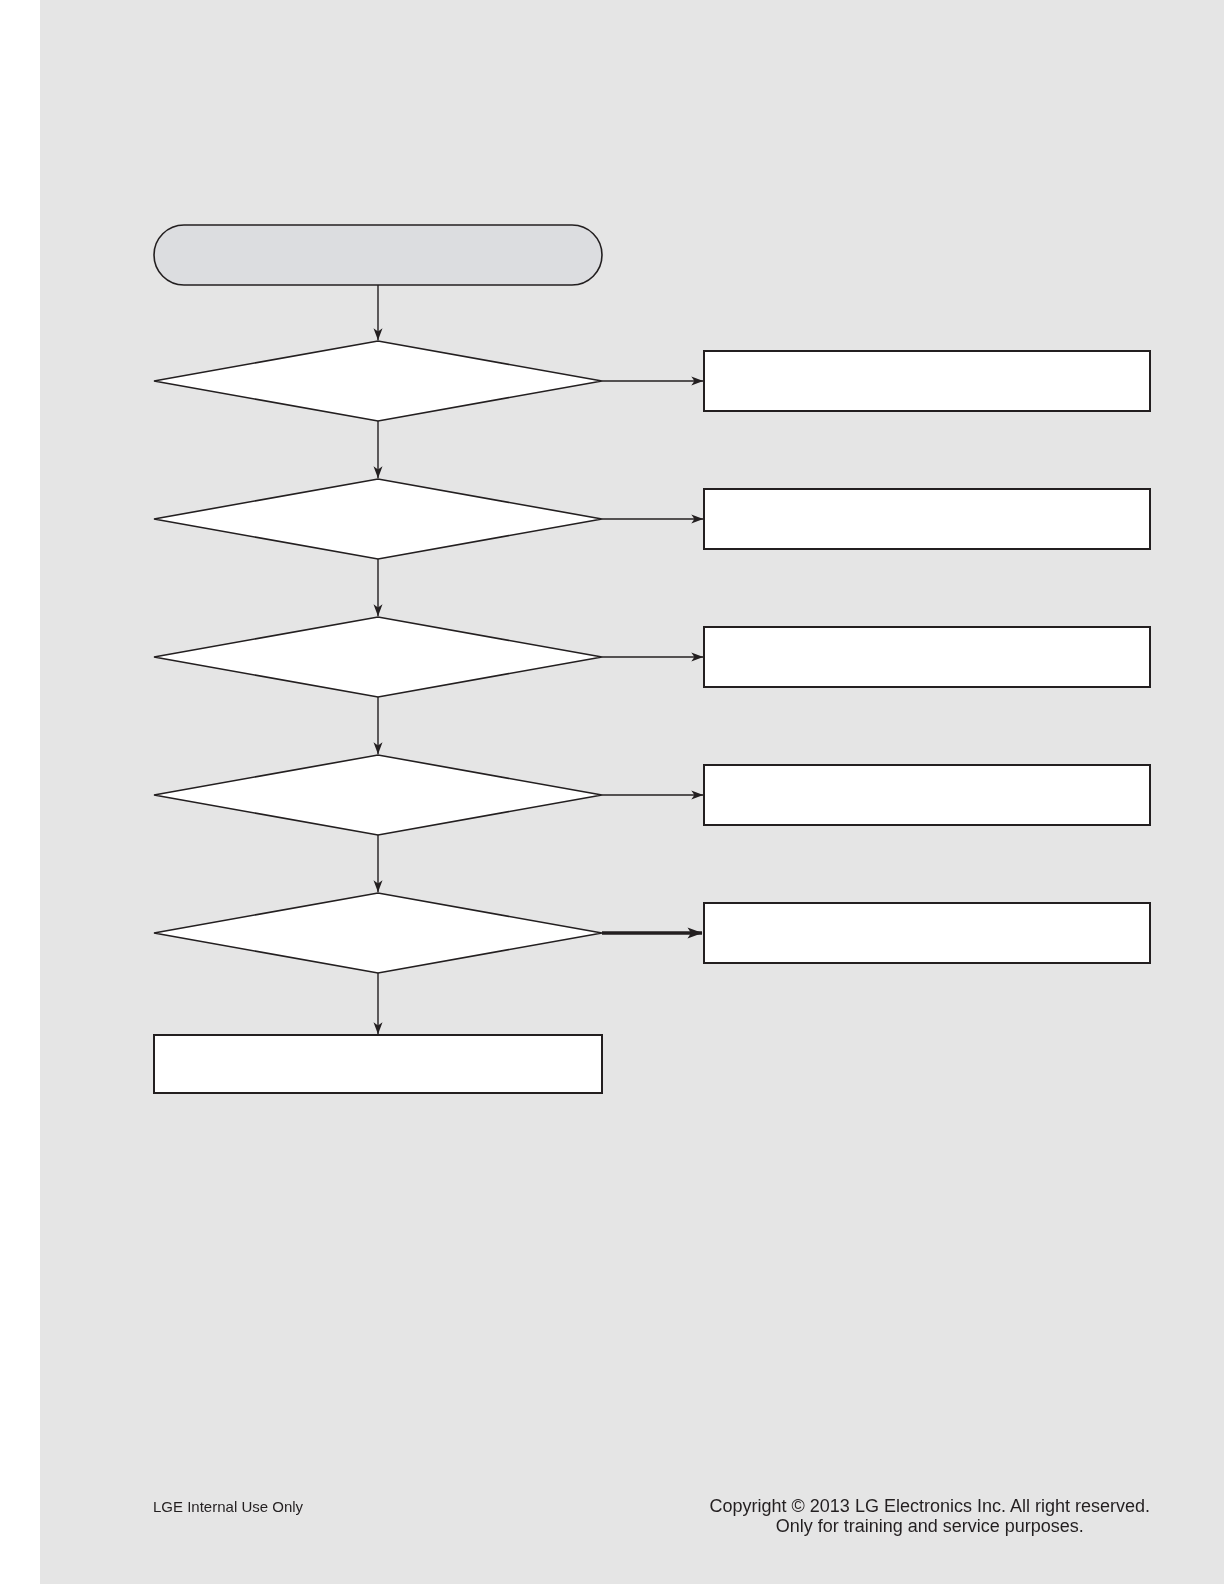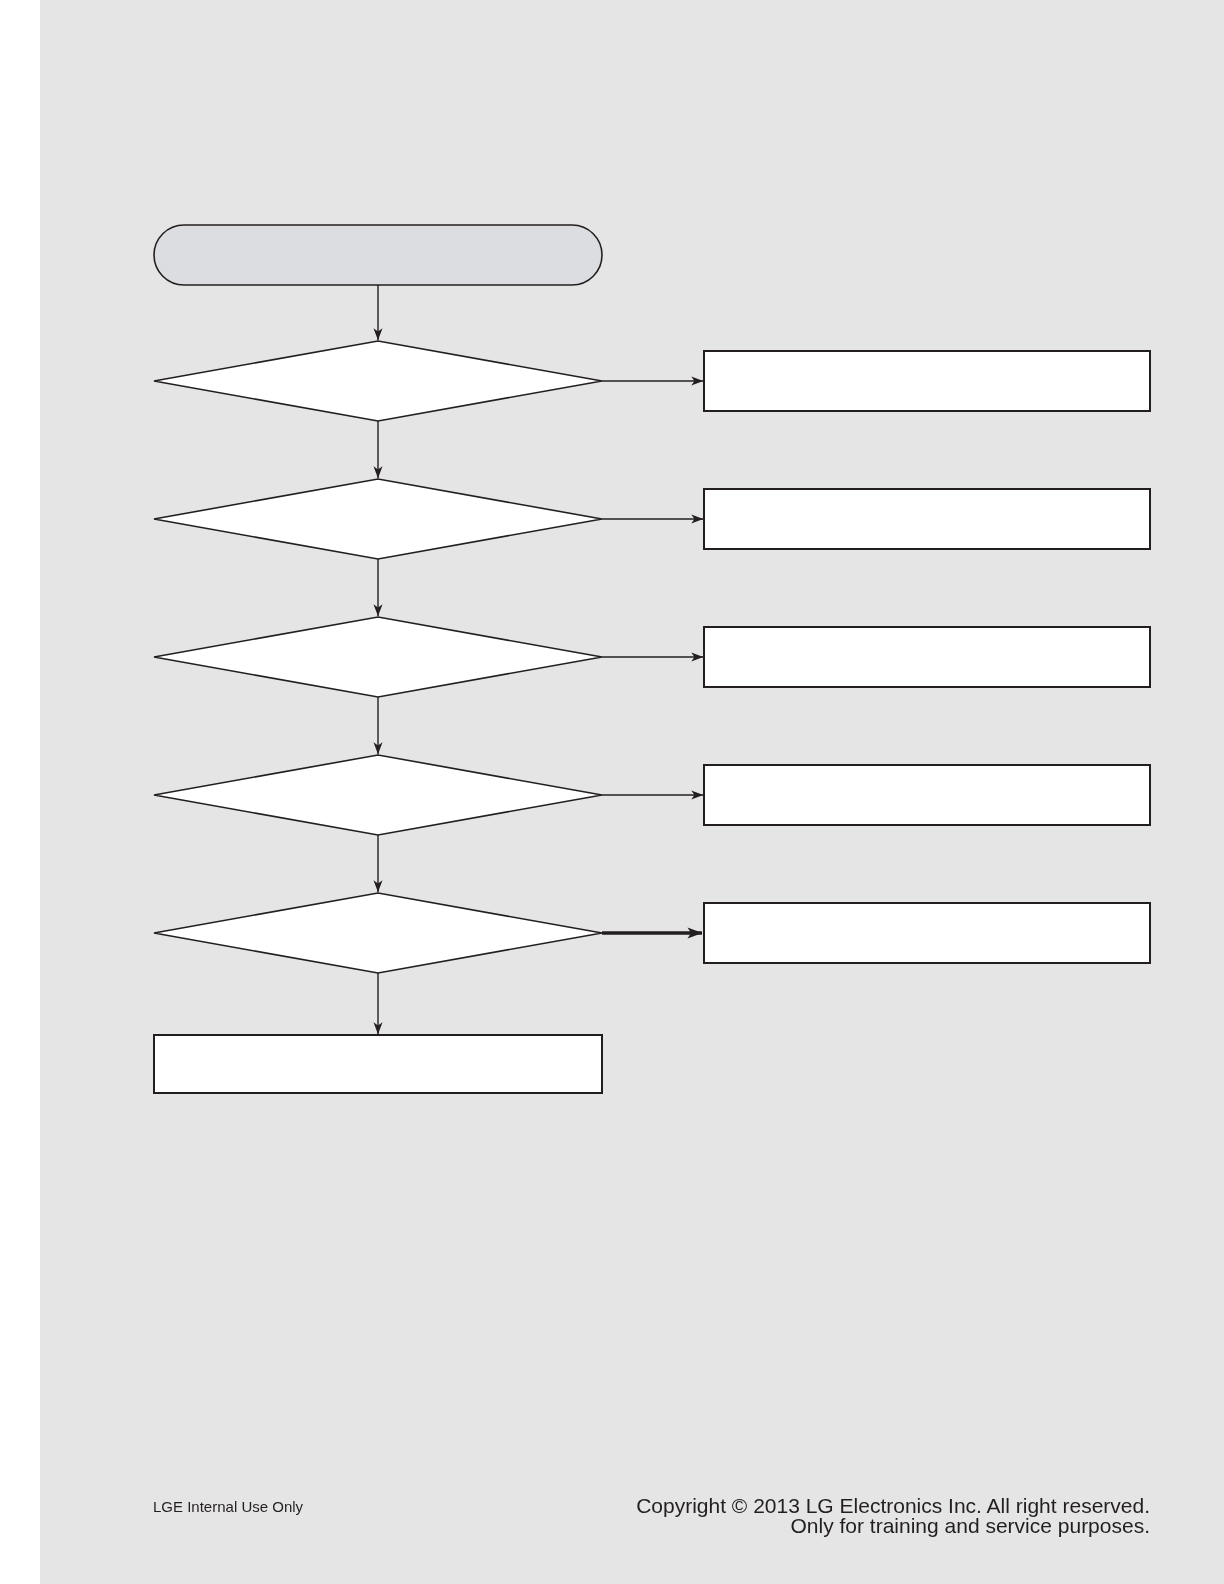--- a/index.html
+++ b/index.html
@@ -55,24 +55,24 @@
     left: 113px;
     top: 1498px;
     font-size: 15px;
     color: #231f20;
     white-space: nowrap;
   }
   .footer-right {
     position: absolute;
     right: 114px;
     top: 1496px;
-    font-size: 21px;
+    font-size: 18px;
     line-height: 20px;
     color: #231f20;
-    text-align: right;
+    text-align: center;
     white-space: nowrap;
   }
 </style>
 </head>
 <body>
 
 <div class="page">
 
   <svg class="flowchart" width="1224" height="1584" viewBox="0 0 1224 1584">
     <defs>

